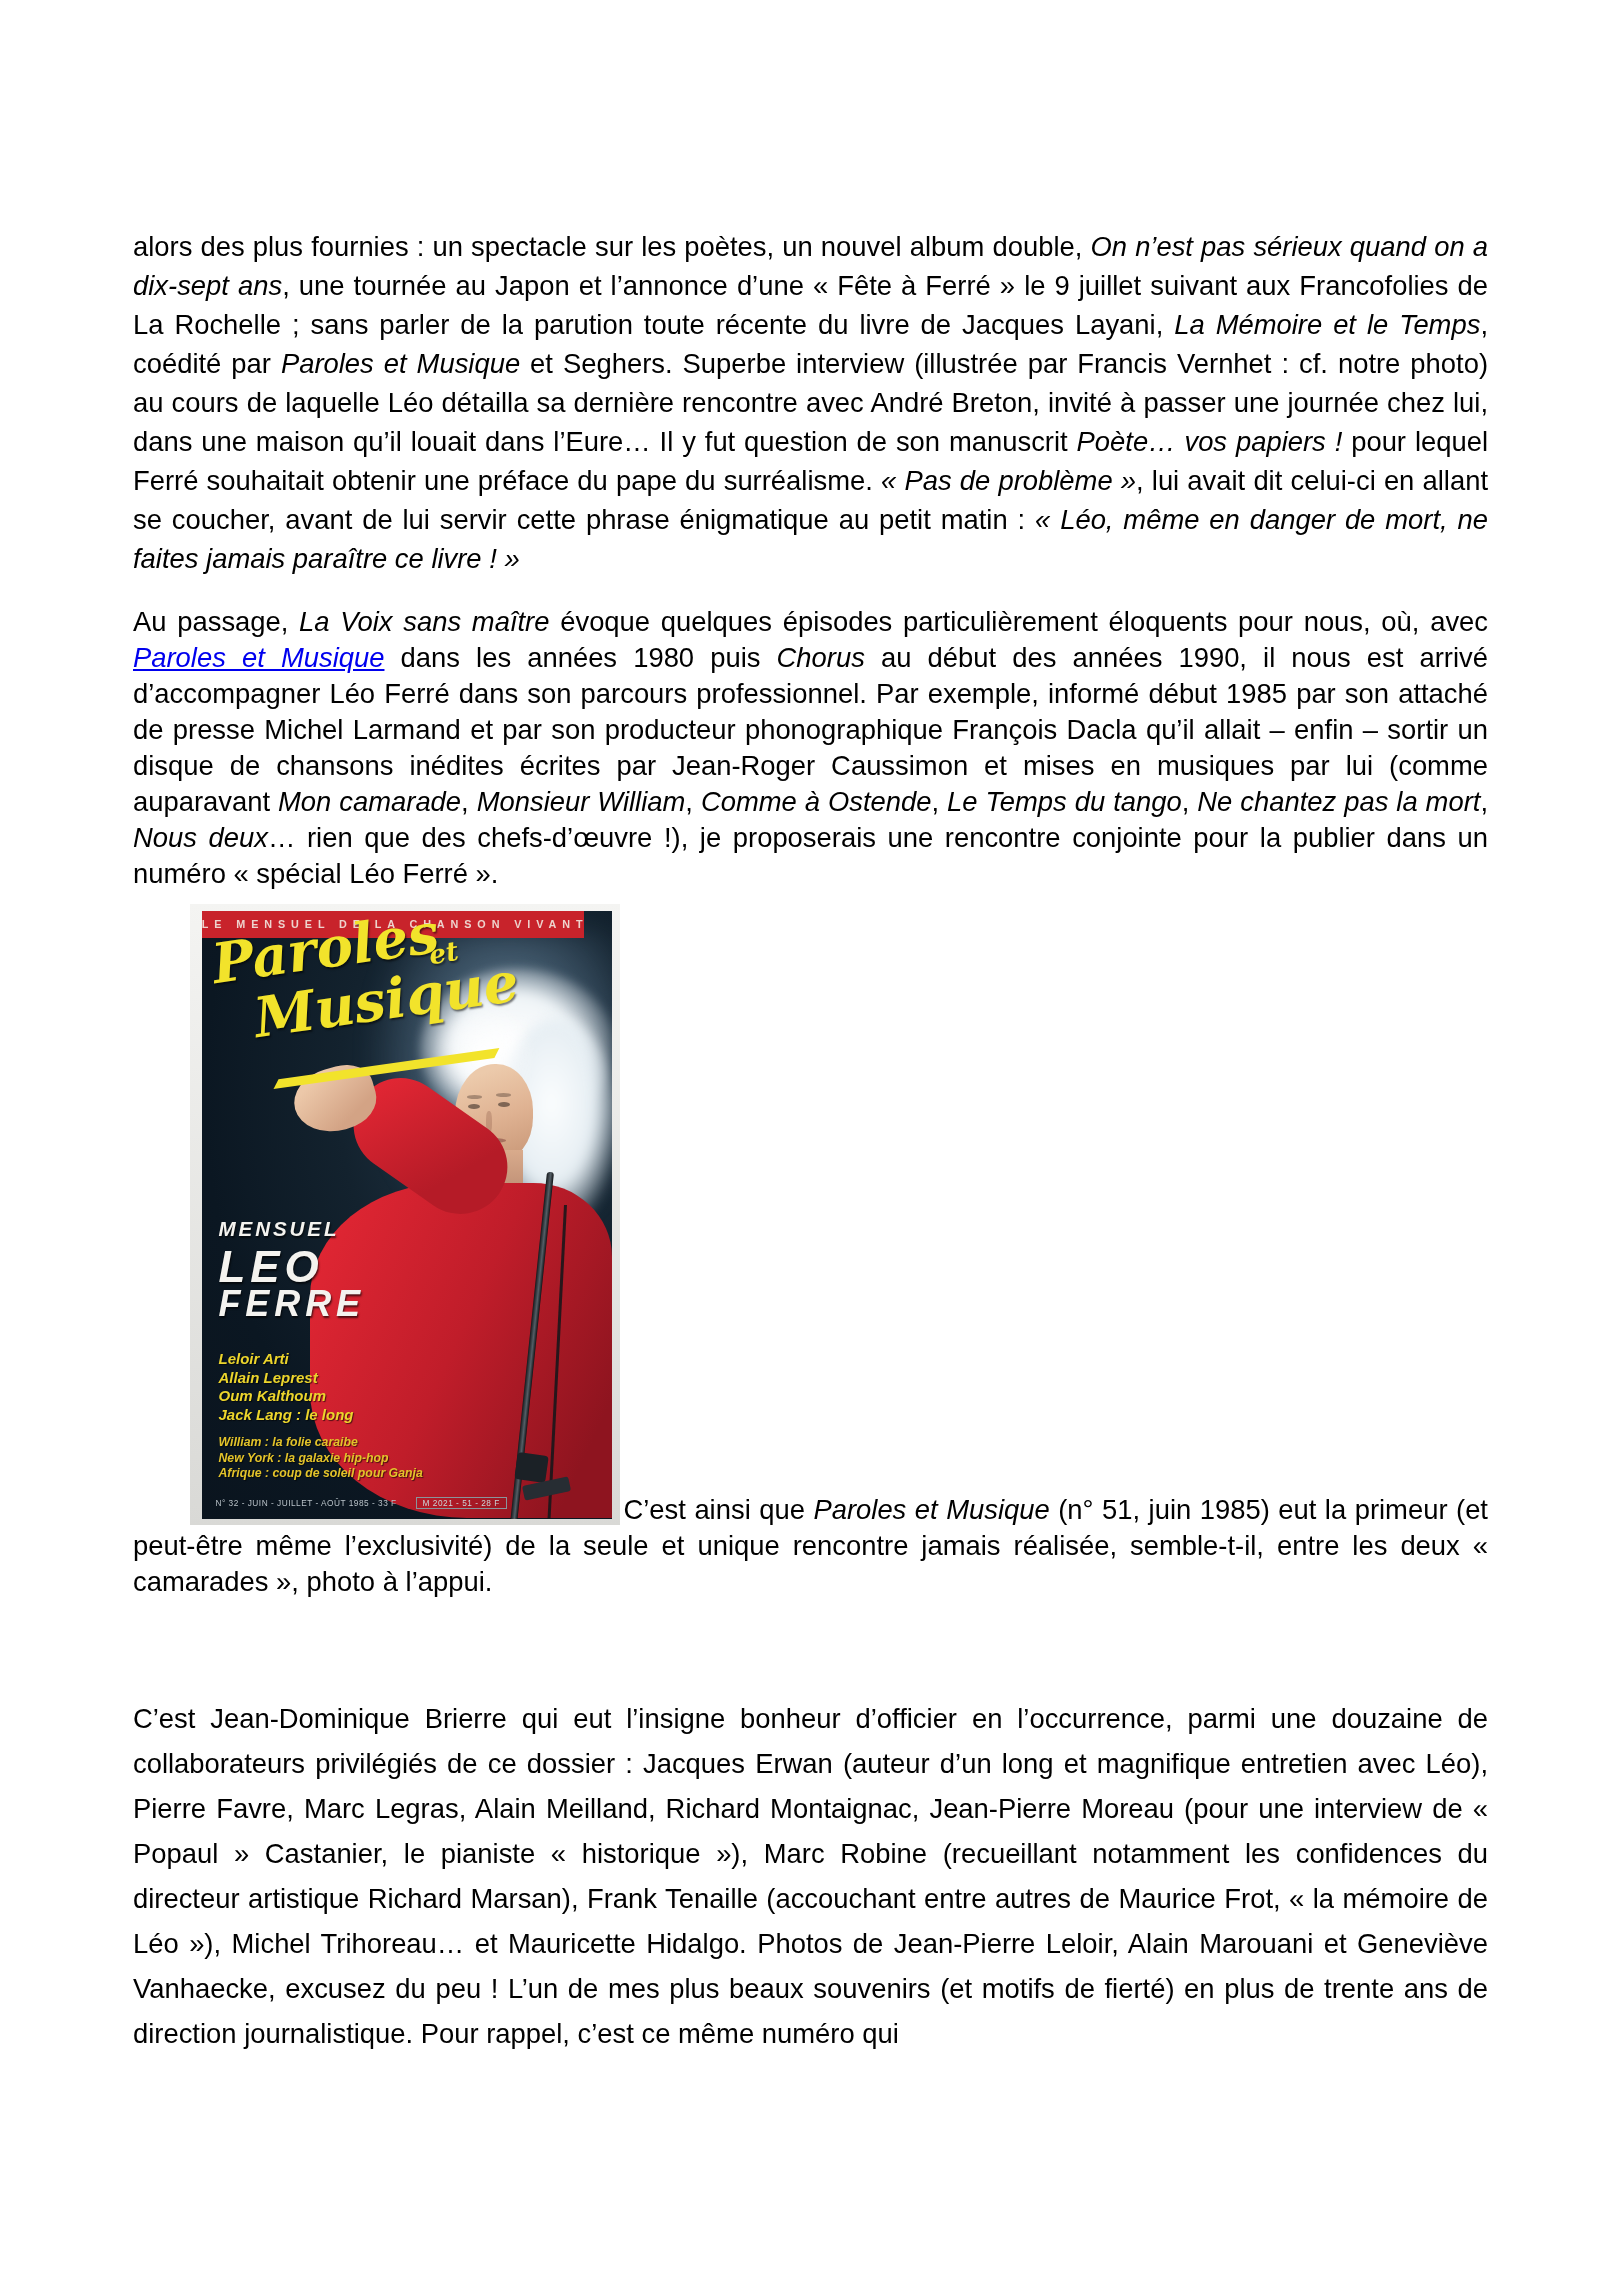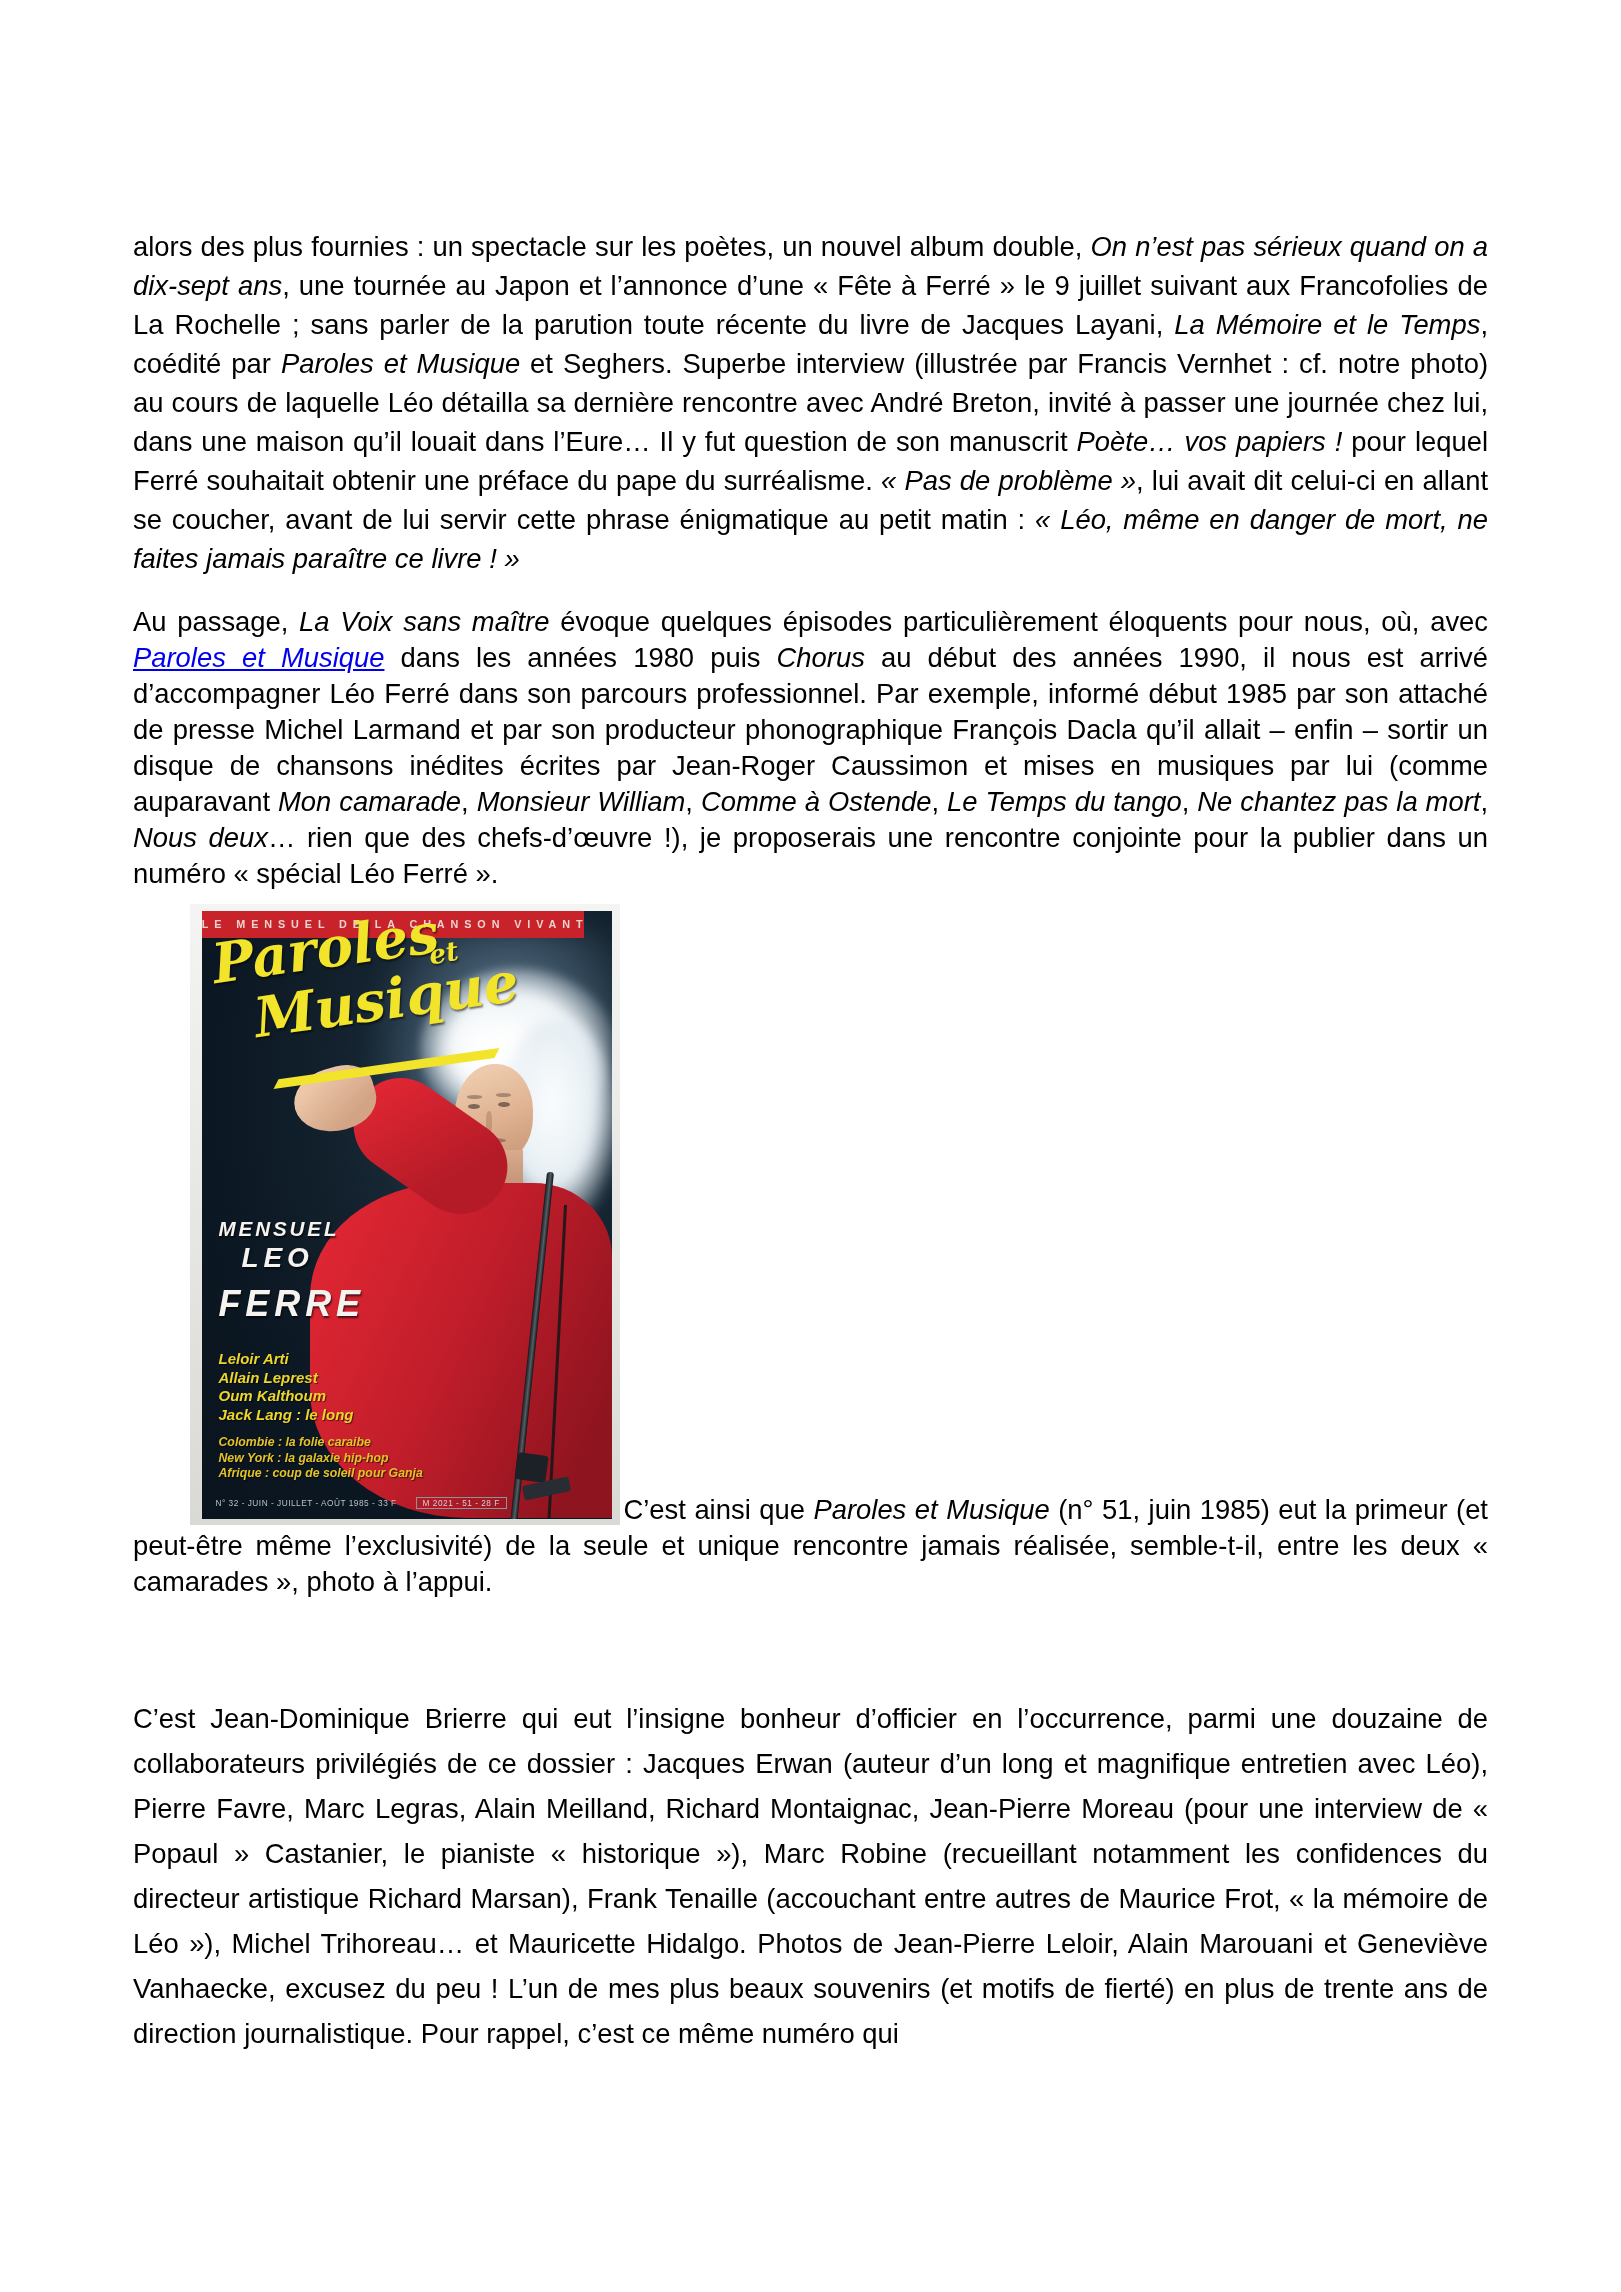--- a/index.html
+++ b/index.html
@@ -65,21 +65,21 @@
              font-style:italic;font-weight:bold;white-space:nowrap;
              text-shadow:1px 2px 2px rgba(0,0,0,.55);}
   .logo-p{left:15.7px;top:19.6px;font-size:55px;transform:rotate(-8deg);transform-origin:left bottom;}
   .logo-et{left:227px;top:25.5px;font-size:26.5px;transform:rotate(-10deg);}
   .logo-m{left:57px;top:74px;font-size:55px;transform:rotate(-8deg);transform-origin:left bottom;}
   .logo-underline{left:73px;top:153px;width:223px;height:8.8px;background:#f2e32b;
                   transform:rotate(-8deg) skewX(-35deg);}
   .cov-white{color:#f4f3ef;font-style:italic;font-weight:bold;letter-spacing:2.9px;
              text-shadow:1px 2px 2px rgba(0,0,0,.65);white-space:nowrap;}
   .special{left:16.7px;top:306px;font-size:20.6px;}
-  .leo{left:16.7px;top:331px;font-size:28px;letter-spacing:4.9px;margin-left:23px;}
+  .leo{left:16.7px;top:331px;font-size:44px;letter-spacing:4.9px;}
   .ferre{left:16.7px;top:372px;font-size:36px;letter-spacing:4.9px;}
   .features{left:16.7px;top:439px;font-size:15px;line-height:18.6px;color:#ecd52c;
             font-style:italic;font-weight:bold;white-space:nowrap;
             text-shadow:1px 1px 1px rgba(0,0,0,.6);}
   .features div{position:static;}
   .topics{left:16.7px;top:524px;font-size:12.3px;line-height:15.7px;color:#e3c32a;
           font-style:italic;font-weight:bold;white-space:nowrap;
           text-shadow:1px 1px 1px rgba(0,0,0,.6);}
   .topics div{position:static;}
   .issue{left:13.7px;top:586px;font-size:8.3px;color:#b9c2c8;letter-spacing:0.5px;white-space:nowrap;}
@@ -124,21 +124,21 @@
       <span class="cov-white special">MENSUEL</span>
       <span class="cov-white leo">LEO</span>
       <span class="cov-white ferre">FERRE</span>
       <span class="features">
         <div>Leloir Arti</div>
         <div>Allain Leprest</div>
         <div>Oum Kalthoum</div>
         <div>Jack Lang : le long</div>
       </span>
       <span class="topics">
-        <div>Colombie : la folie caraibe</div>
+        <div>William : la folie caraibe</div>
         <div>New York : la galaxie hip-hop</div>
         <div>Afrique : coup de soleil pour Ganja</div>
       </span>
       <span class="issue"><span style="position:static">N° 32 - JUIN - JUILLET - AOÛT 1985 - 33 F</span><span class="code-box">M 2021 - 51 - 28 F</span></span>
   </span></span><span><span class="seg-n">C’est ainsi que </span><span class="seg-i">Paroles et Musique</span><span class="seg-n"> (n° 51, juin 1985) eut la primeur (et peut-être même l’exclusivité) de la seule et unique rencontre jamais réalisée, semble-t-il, entre les deux « camarades », photo à l’appui.</span></span></div>
 
   <div class="para p4"><span class="seg-n">C’est Jean-Dominique Brierre qui eut l’insigne bonheur d’officier en l’occurrence, parmi une douzaine de collaborateurs privilégiés de ce dossier : Jacques Erwan (auteur d’un long et magnifique entretien avec Léo), Pierre Favre, Marc Legras, Alain Meilland, Richard Montaignac, Jean-Pierre Moreau (pour une interview de « Popaul » Castanier, le pianiste « historique »), Marc Robine (recueillant notamment les confidences du directeur artistique Richard Marsan), Frank Tenaille (accouchant entre autres de Maurice Frot, « la mémoire de Léo »), Michel Trihoreau… et Mauricette Hidalgo. Photos de Jean-Pierre Leloir, Alain Marouani et Geneviève Vanhaecke, excusez du peu ! L’un de mes plus beaux souvenirs (et motifs de fierté) en plus de trente ans de direction journalistique. Pour rappel, c’est ce même numéro qui</span></div>
 
 </div>
 

